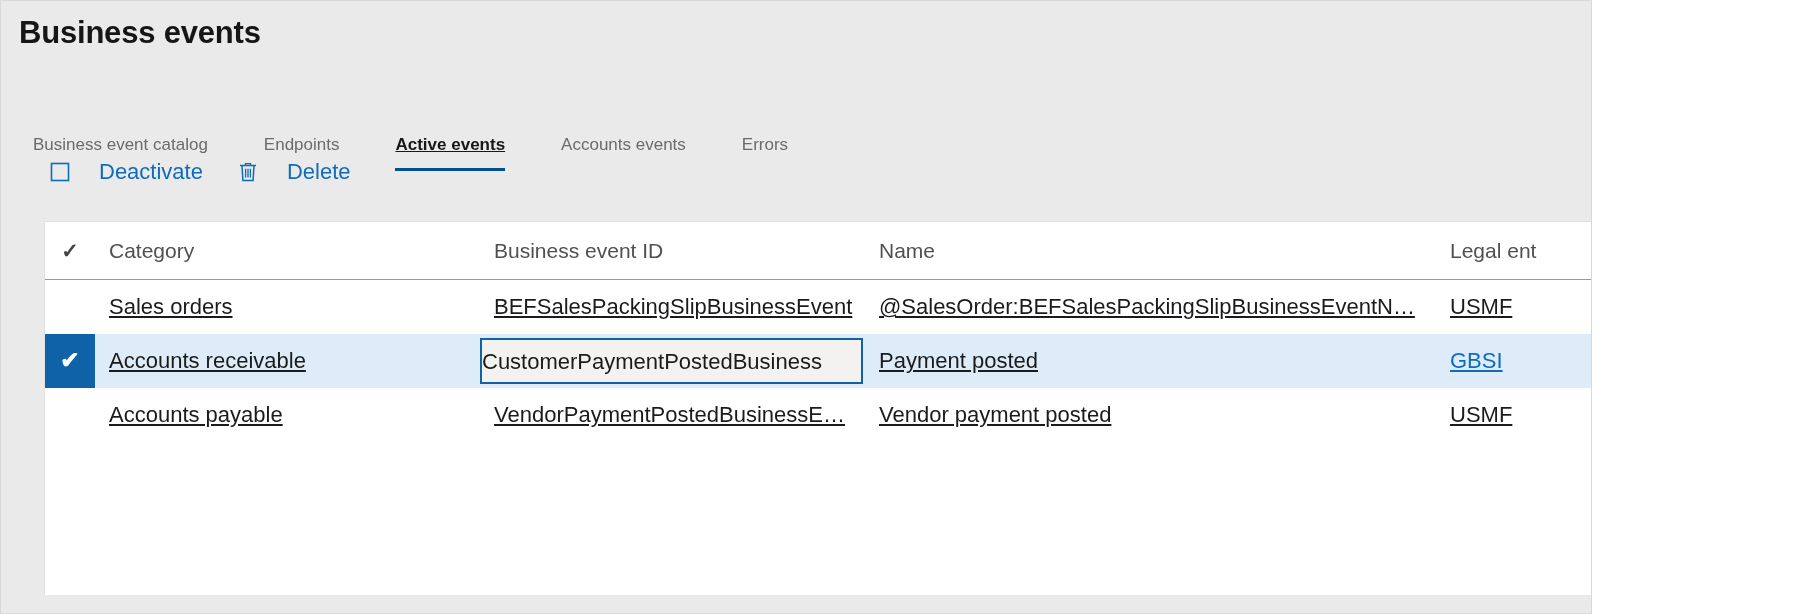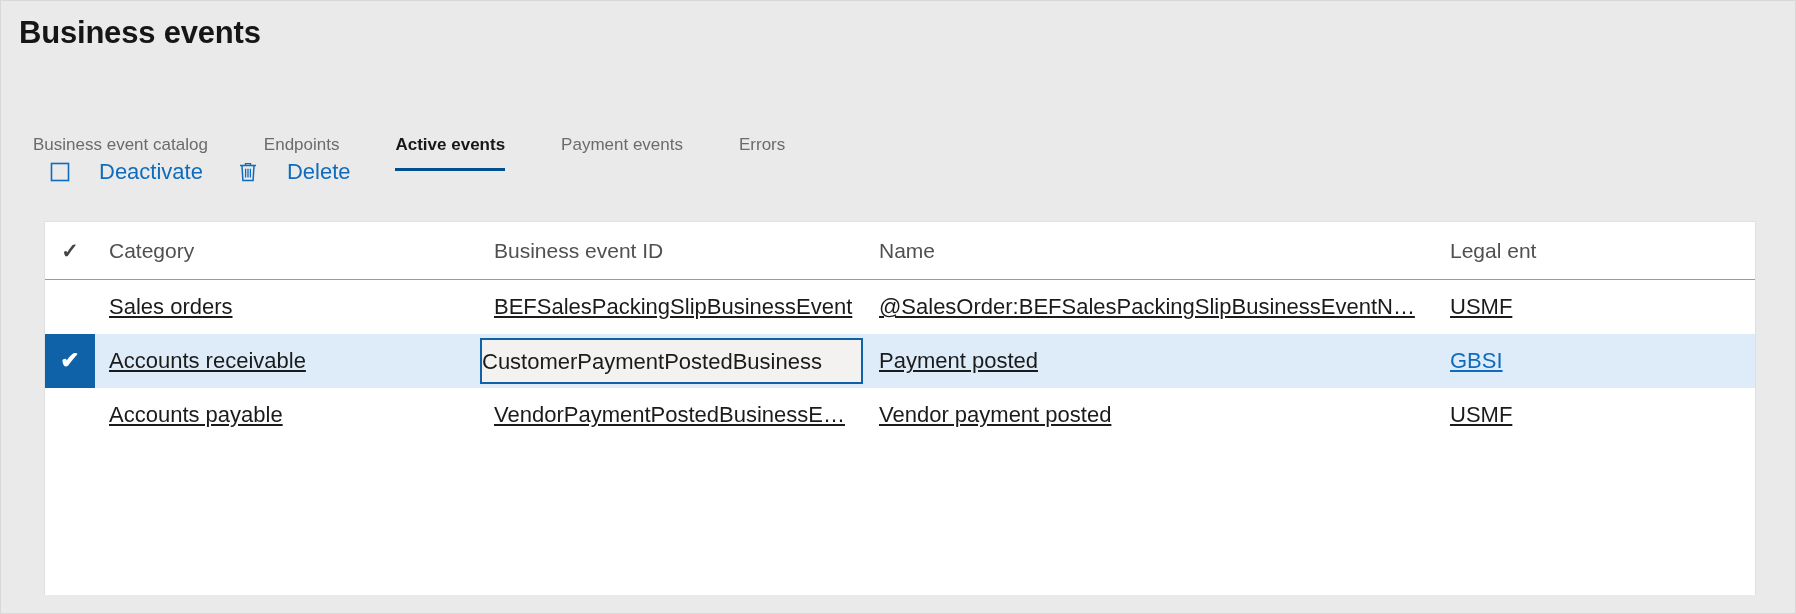--- a/index.html
+++ b/index.html
@@ -9,21 +9,21 @@
   }
   body {
     width: 1796px;
     height: 614px;
     background: #ffffff;
     font-family: "Liberation Sans", sans-serif;
     overflow: hidden;
   }
   #app {
     position: relative;
-    width: 1796px;
+    width: 1592px;
     height: 614px;
     background: #eaeaea;
     border: 1px solid #d8d8d8;
     box-sizing: border-box;
     overflow: hidden;
   }
 
   
   .page-title {
     position: absolute;
@@ -51,20 +51,21 @@
     margin-right: 28px;
     white-space: nowrap;
     cursor: pointer;
     position: relative;
     line-height: 28px;
   }
   .tab:last-child { margin-right: 0; margin-top: 44px; }
   .tab.selected {
     color: #171717;
     font-weight: bold;
+    text-decoration: underline;
   }
   .tab.selected::after {
     content: "";
     position: absolute;
     left: 0;
     right: 28px;
     bottom: 0;
     height: 3px;
     background: #004f8f;
   }
@@ -213,21 +214,21 @@
 <body>
 
 <div id="app">
 
   <div class="page-title">Business events</div>
 
   <div class="tabstrip" id="tabstrip">
       <div class="tab"><span>Business event catalog</span></div>
       <div class="tab"><span>Endpoints</span></div>
       <div class="tab selected"><span>Active events</span></div>
-      <div class="tab"><span>Payment events</span></div>
+      <div class="tab"><span>Accounts events</span></div>
       <div class="tab"><span>Errors</span></div>
     </div>
 
   <div class="toolbar">
     <button class="tool-btn">
       <span class="tool-icon">
         <svg width="20" height="20" viewBox="0 0 20 20" aria-hidden="true">
           <rect x="1.5" y="1.5" width="17" height="17" fill="none" stroke="#0f6cbd" stroke-width="1.6"></rect>
         </svg>
       </span>

